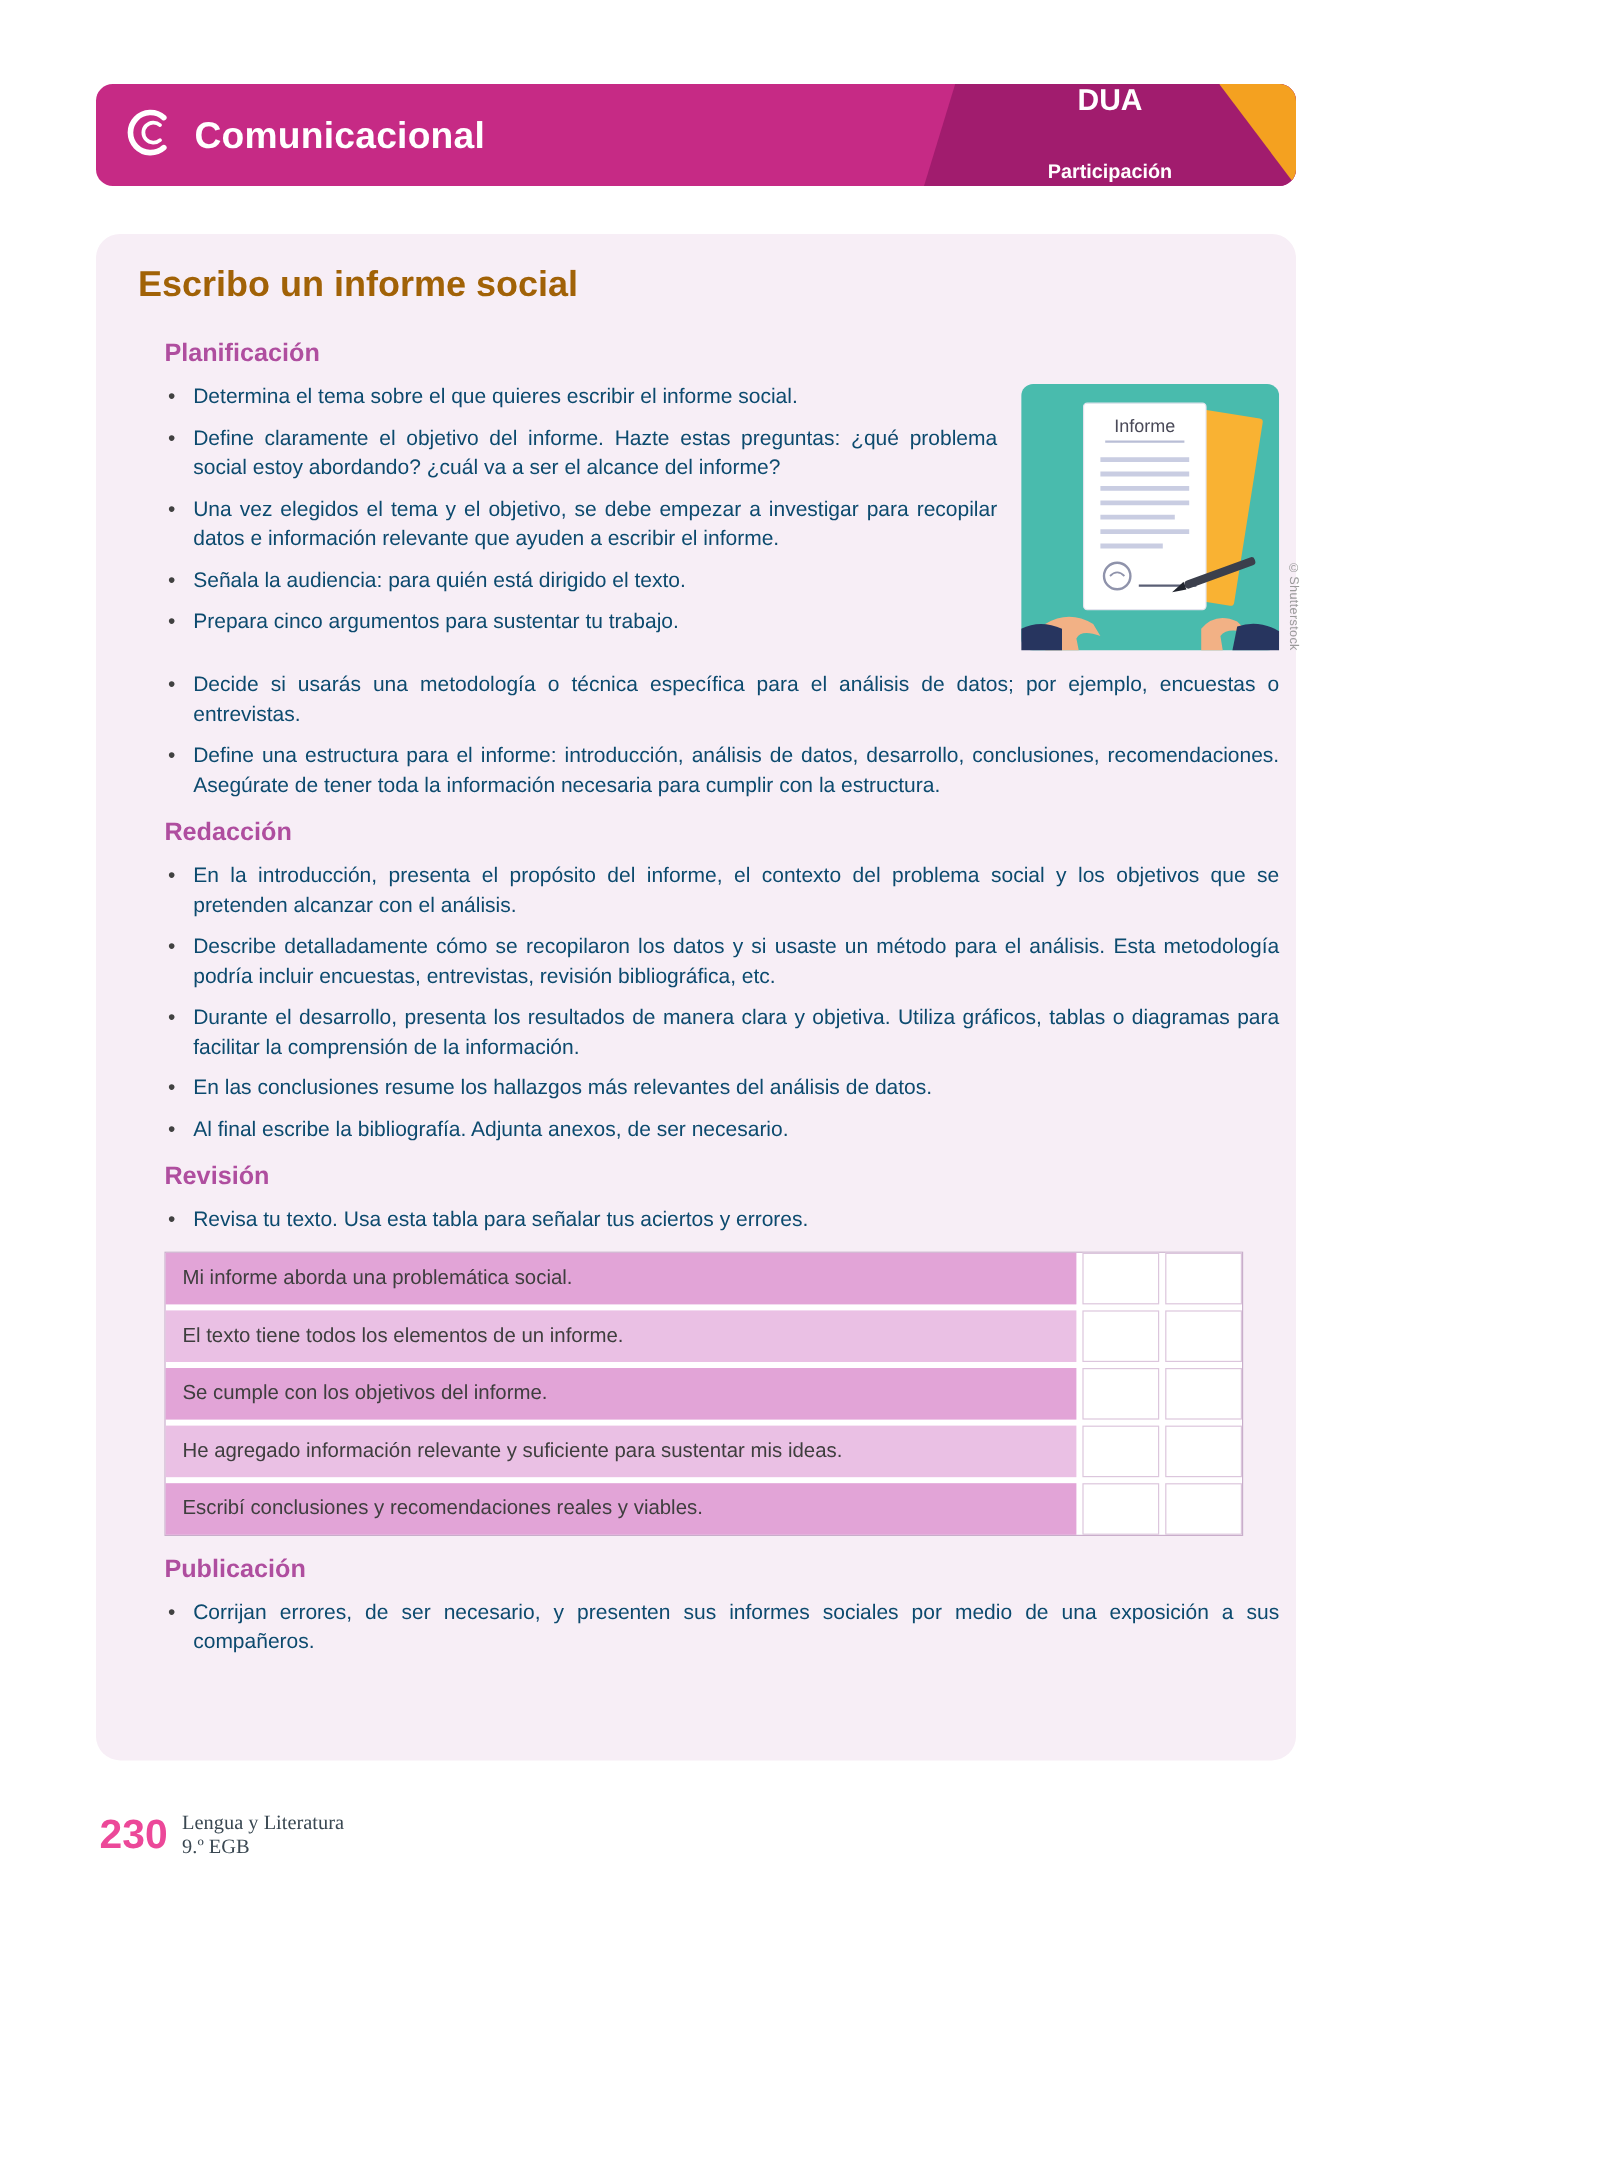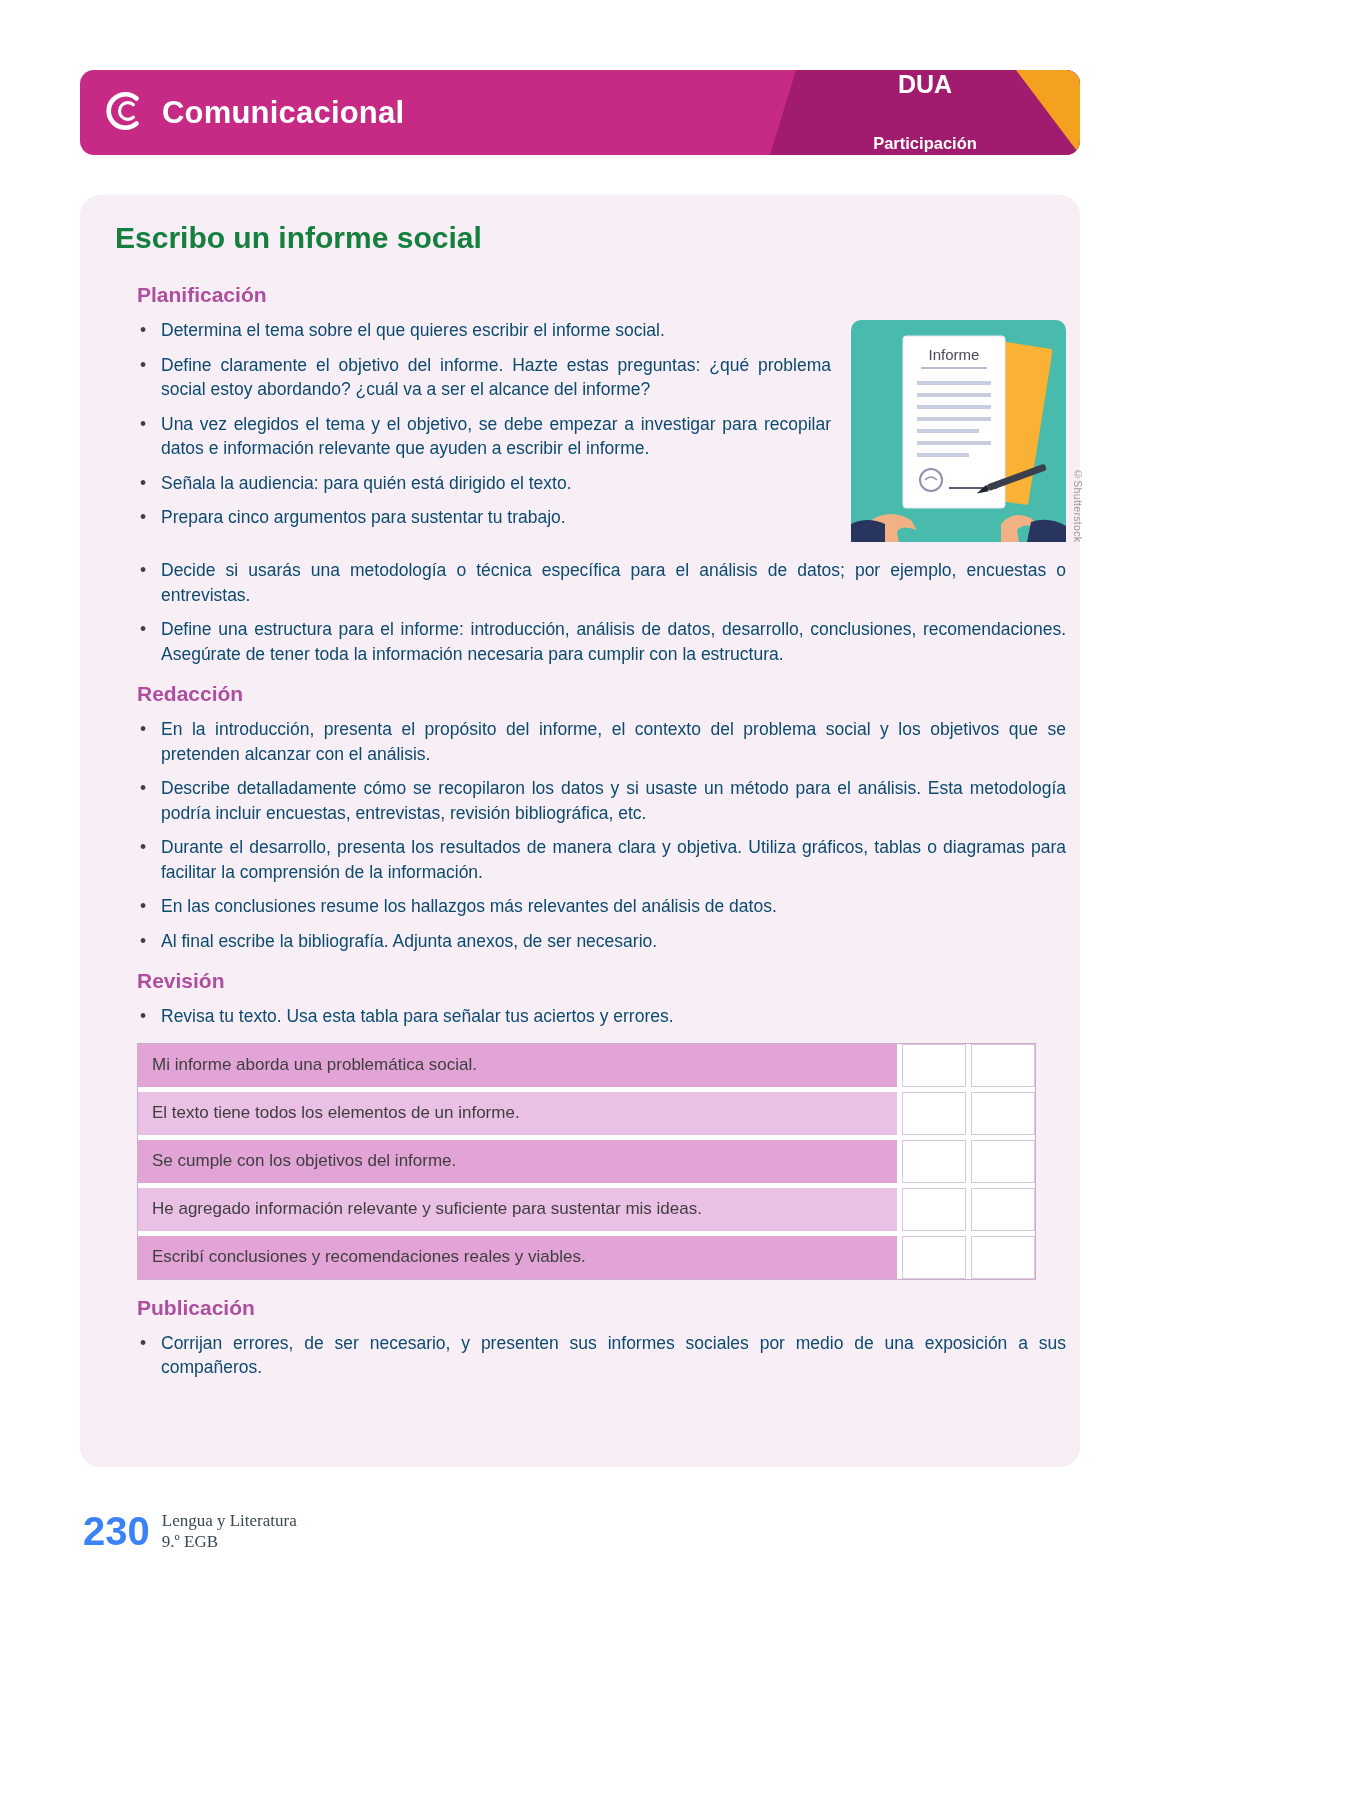--- a/index.html
+++ b/index.html
@@ -37,21 +37,21 @@
     clip-path:polygon(0 0, 100% 0, 100% 100%);
   }
 
   
   .content {
     position:relative;
     margin-top:40px; width:1000px; min-height:1272px;
     background:#F7EEF6; border-radius:20px;
     padding:26px 14px 26px 35px;
   }
-  .doc-title { font-size:30px; font-weight:700; color:#15803d; margin-bottom:28px; }
+  .doc-title { font-size:30px; font-weight:700; color:#a16207; margin-bottom:28px; }
   .section-heading {
     margin-left:22px; margin-top:16px; margin-bottom:11px;
     color:#AF4E9F; font-size:21px; font-weight:700;
   }
   .bullets { margin-left:22px; }
   .bullet {
     position:relative; padding-left:24px; margin-bottom:10px;
     font-size:17.5px; line-height:1.4; text-align:justify; color:#0c4a6e;
   }
   .bullet::before { content:"•"; position:absolute; left:3px; top:0; color:#414141; }
@@ -84,21 +84,21 @@
   .check-row:nth-child(even) .check-text { background:#EAC0E4; }
   .check-box {
     width:64px; min-height:43px; background:#ffffff;
     border:1px solid #DCC6DD;
   }
 
   
   .footer {
     margin-top:42px; display:flex; align-items:center; padding-left:3px;
   }
-  .page-number { font-size:40px; font-weight:700; color:#3b82f6; }
+  .page-number { font-size:34px; font-weight:700; color:#ec4899; }
   .footer-meta { margin-left:12px; font-size:17px; color:#3A4852; line-height:1.2;font-family:Liberation Serif, serif; }
 </style>
 </head>
 <body>
 
 <div class="page-wrap">
 
   <div class="banner">
     <span class="banner-logo">
       <svg width="46" height="46" viewBox="0 0 44 44">

